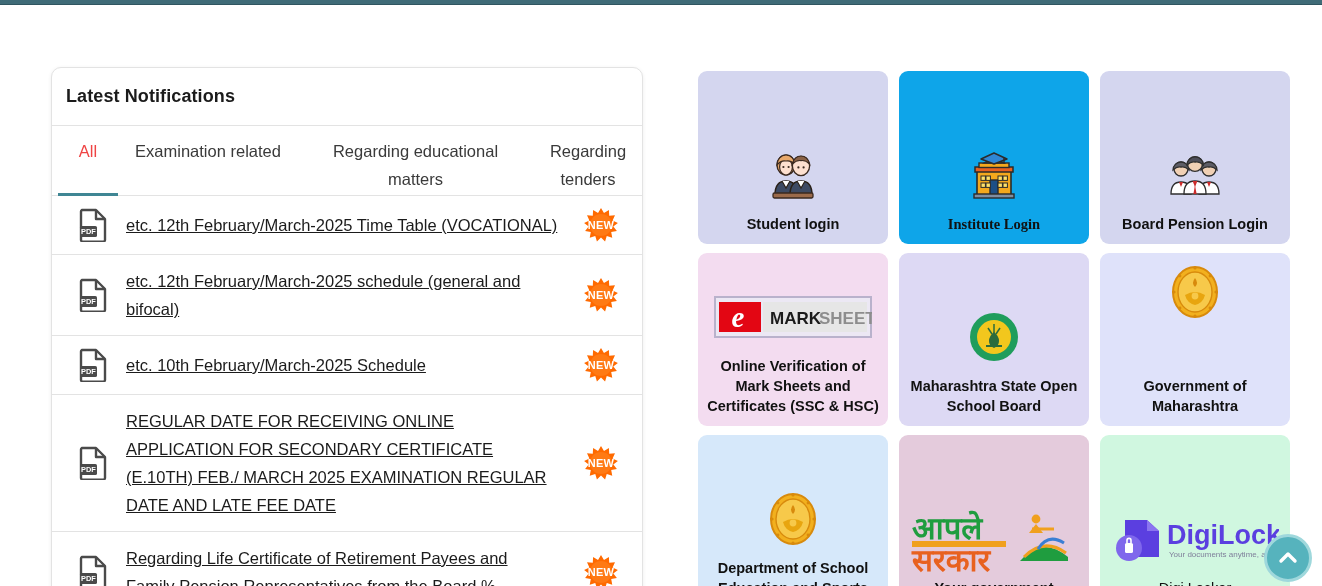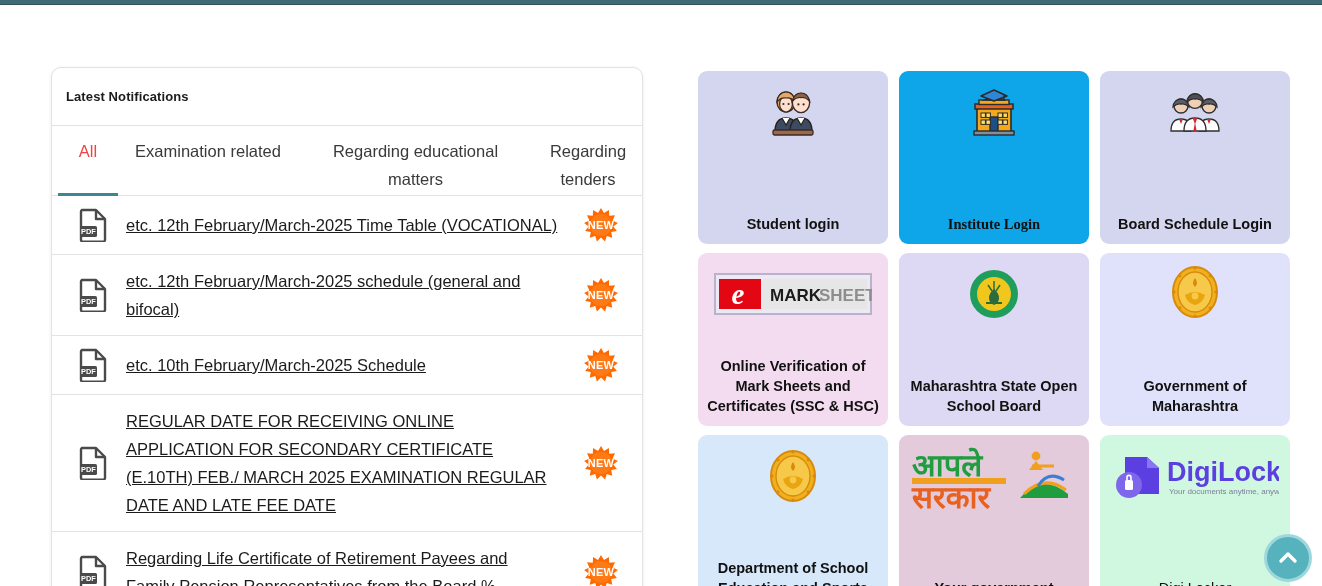--- a/index.html
+++ b/index.html
@@ -43,21 +43,21 @@
   }
 
   #notifications-header {
     height: 58px;
     display: flex;
     align-items: center;
     padding: 0 14px;
     border-bottom: 1px solid #e3e3e3;
   }
   #notifications-title {
-    font-size: 13px;
+    font-size: 18px;
     font-weight: bold;
     color: #1b1b1b;
     letter-spacing: 0.1px;
   }
 
   
   #notification-tabs {
     display: flex;
     align-items: stretch;
     border-bottom: 1px solid #e3e3e3;
@@ -139,21 +139,21 @@
     grid-template-columns: repeat(3, 190px);
     grid-auto-rows: 173px;
     column-gap: 11px;
     row-gap: 9px;
   }
   .info-card {
     border-radius: 9px;
     display: flex;
     flex-direction: column;
     align-items: center;
-    justify-content: space-between;
+    justify-content: flex-end;
     padding: 10px 8px;
     cursor: pointer;
     overflow: hidden;
   }
   .card-icon {
     height: 62px;
     display: flex;
     align-items: center;
     justify-content: center;
     margin-bottom: 8px;
@@ -381,21 +381,21 @@
     </g>
     <g stroke="#2f2f2f" stroke-width="1.3">
       <circle cx="28" cy="17" r="7.4" fill="#f0d0b4"></circle>
       <path d="M20 18 a8.2 8.2 0 0 1 16.4 0 q-4.2 -4 -8.2 -3 q-4 -1 -8.2 3 Z" fill="#4e4e58"></path>
       <path d="M17 47 q0 -13 11 -13 q11 0 11 13 Z" fill="#ffffff"></path>
       <path d="M25.6 34 l2.4 6 l2.4 -6" fill="#cc2b2b" stroke="none"></path>
       <path d="M28 38 l-1.6 9 h3.2 Z" fill="#cc2b2b" stroke="none"></path>
     </g>
   </svg>
         </div>
-        <div class="card-label">Board Schedule Login</div>
+        <div class="card-label">Board Pension Login</div>
       </div>
       <div class="info-card" style="background: rgb(243, 220, 240);">
         <div class="card-icon">
           <svg width="158" height="42" viewBox="0 0 158 42">
     <rect x="1" y="1" width="156" height="40" fill="#ece8f4" stroke="#b9b2cc" stroke-width="2"></rect>
     <rect x="5" y="6" width="42" height="30" fill="#e30613"></rect>
     <text x="24" y="31" font-family="'Liberation Serif',serif" font-size="29" font-style="italic" font-weight="bold" fill="#ffffff" text-anchor="middle">e</text>
     <rect x="49" y="6" width="104" height="30" fill="#e6e6e6"></rect>
     <text x="56" y="28" font-family="'Liberation Sans',sans-serif" font-size="17" font-weight="bold" fill="#1b1b1b">MARK</text>
     <text x="105" y="28" font-family="'Liberation Sans',sans-serif" font-size="17" font-weight="bold" fill="#8d8d8d">SHEET</text>

